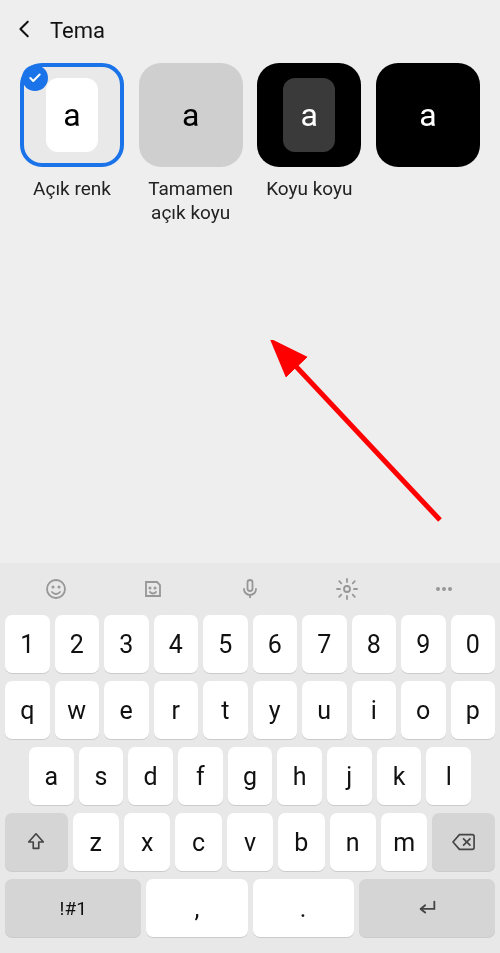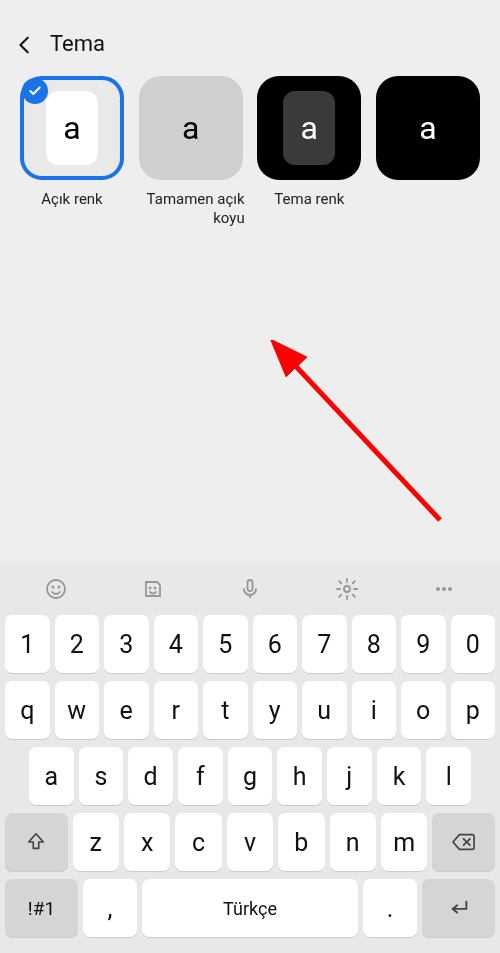--- a/index.html
+++ b/index.html
@@ -7,24 +7,23 @@
   body {
     font-family: -apple-system, Roboto, "Segoe UI", Arial, sans-serif;
     background: #eeeeee;
     position: relative;
     overflow: hidden;
   }
 
   
   .header {
     display: flex;
-    align-items: flex-end;
+    align-items: flex-start;
     padding: 18px 14px 10px 14px;
     gap: 14px;
-    margin-top: 13px;
   }
   .back-icon svg { display: block; }
   .title {
     font-size: 22px;
     color: #111;
   }
 
   
   .themes {
     display: flex;
@@ -81,23 +80,23 @@
     top: -2px; left: -2px;
     width: 26px; height: 26px;
     background: #1a73e8;
     border-radius: 50%;
     display: flex; align-items: center; justify-content: center;
   }
   .check svg { display:block; }
 
   .theme-label {
     margin-top: 10px;
-    font-size: 15px;
+    font-size: 19px;
     color: #222;
-    text-align: right;
+    text-align: center;
     line-height: 1.25;
     min-height: 38px;
   }
 
   
   .arrow {
     position: absolute;
     top: 340px;
     left: 270px;
     pointer-events: none;
@@ -189,21 +188,21 @@
     </div>
     <div class="theme-label">Tamamen açık koyu</div>
   </div>
 
   <div class="theme-option">
     <div class="swatch sw3">
       <div class="swatch-inner">
           <span class="letter">a</span>
         </div>
     </div>
-    <div class="theme-label">Tema renk</div>
+    <div class="theme-label">Koyu koyu</div>
   </div>
 
   <div class="theme-option">
     <div class="swatch sw4">
       <span class="letter">a</span>
     </div>
   </div>
 </div>
 
 <svg class="arrow" width="200" height="200">
@@ -312,21 +311,20 @@
             <path d="M9 4h14a2 2 0 0 1 2 2v12a2 2 0 0 1-2 2H9l-7-8z" stroke-linejoin="round"></path>
             <line x1="13" y1="8" x2="21" y2="16"></line>
             <line x1="21" y1="8" x2="13" y2="16"></line>
           </svg>
       </div>
     </div>
 
     <div class="kb-row bottom">
       <div class="key special sym-key" style="font-size:19px">!#1</div>
       <div class="key comma-key">,</div>
-      <div class="key space-key">Türkçe</div>
       <div class="key dot-key">.</div>
       <div class="key special enter-key">
         <svg width="26" height="22" viewBox="0 0 28 24" fill="none" stroke="#444" stroke-width="2">
             <path d="M22 5v8H8" stroke-linecap="round"></path>
             <path d="M12 9l-5 4 5 4" stroke-linecap="round" stroke-linejoin="round"></path>
           </svg>
       </div>
     </div>
   </div>
 </div>

